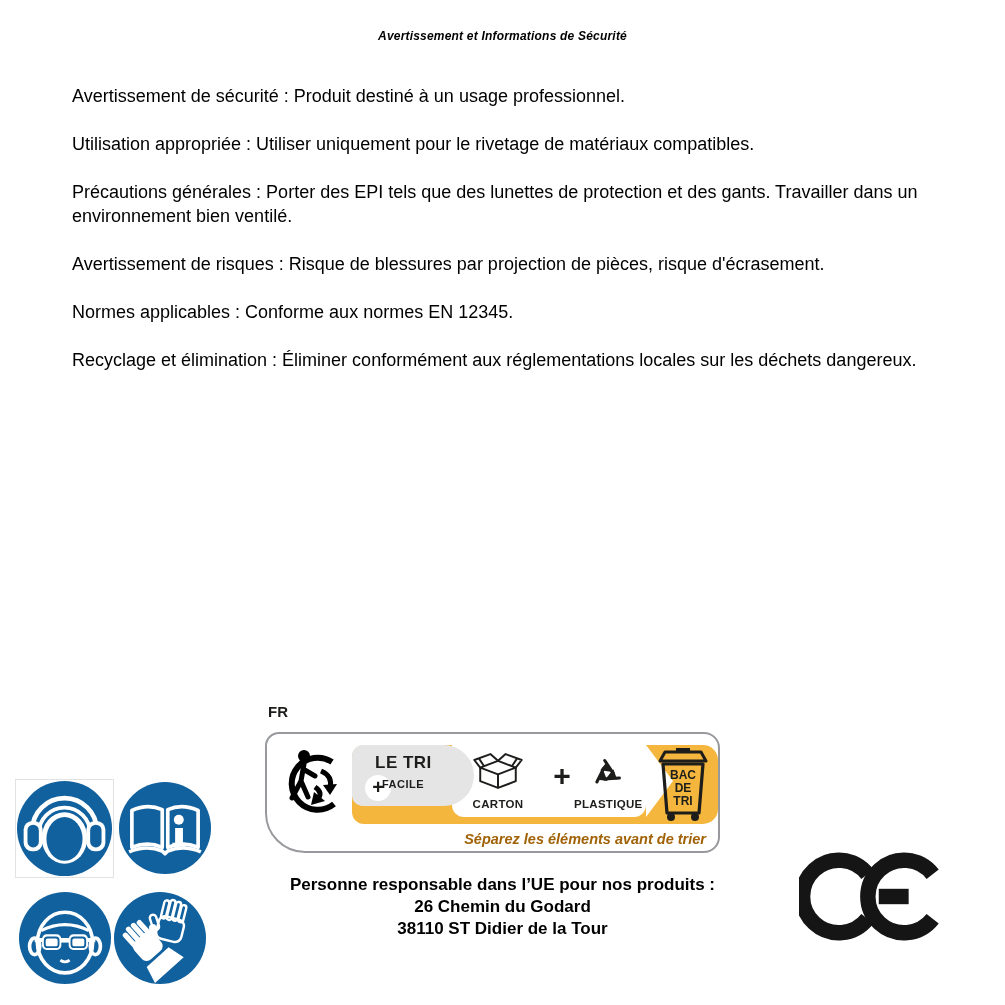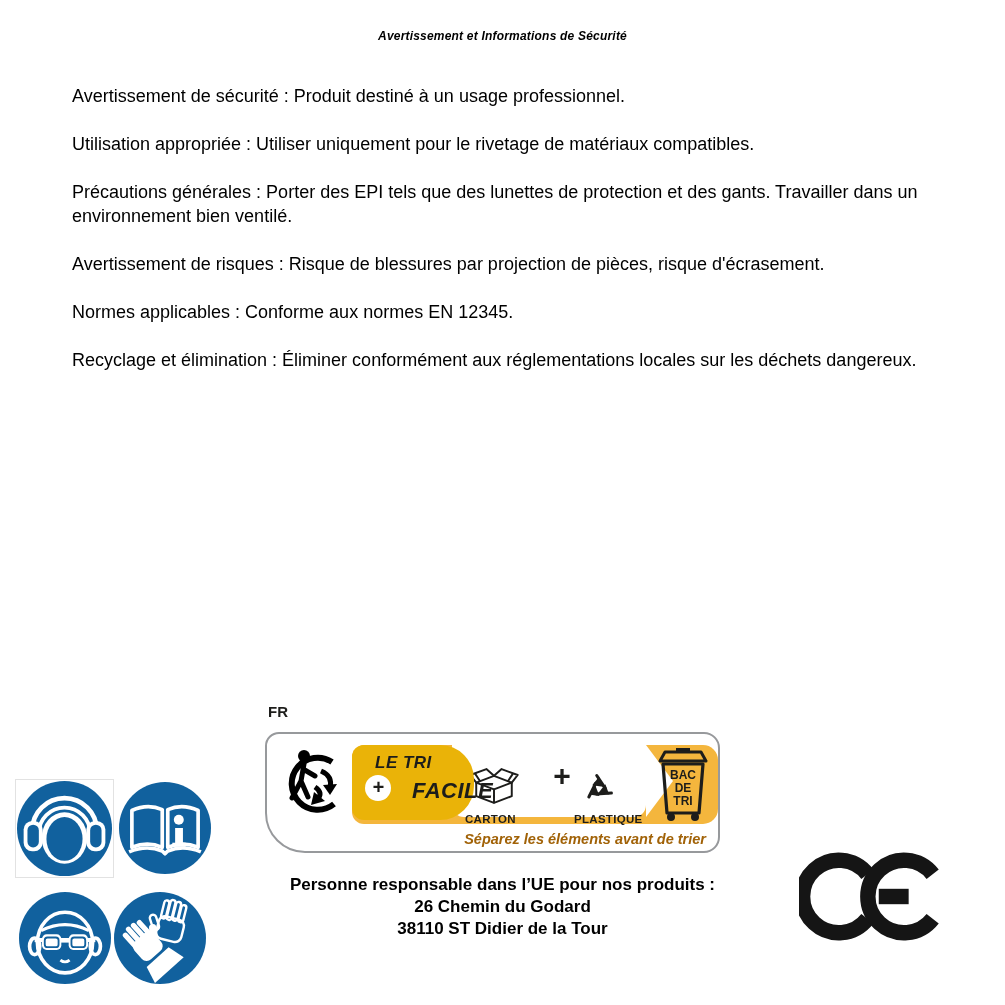--- a/index.html
+++ b/index.html
@@ -23,29 +23,29 @@
   .fr-code{position:absolute;left:268px;top:703px;font-size:15px;font-weight:700;color:#1d1d1b;}
   .eco-box{position:absolute;left:265px;top:732px;width:455px;height:121px;box-sizing:border-box;
            background:#fff;border:2px solid #97999c;border-radius:14px 16px 16px 40px;}
   .triman{position:absolute;left:12px;top:9px;width:70px;height:82px;}
   .band{position:absolute;left:85px;top:11px;width:366px;height:79px;
         background:#F4B63D;border-radius:12px 15px 15px 12px;}
   .white-inset{position:absolute;left:100px;top:0;width:194px;height:72px;background:#fff;
                border-radius:0 0 12px 12px;}
   .white-inset::after{content:"";position:absolute;left:100%;top:0;width:27px;height:100%;
                background:#fff;clip-path:polygon(0 0,100% 50%,0 100%);}
-  .tri-block{position:absolute;left:85px;top:11px;width:122px;height:75px;z-index:2;
-             background:#eab308;border-radius:12px 34px 34px 12px;font-style:italic;}
+  .tri-block{position:absolute;left:85px;top:11px;width:122px;height:61px;z-index:2;
+             background:#e5e5e5;border-radius:12px 34px 34px 12px;}
   .tri-l1{position:absolute;left:23px;top:8px;font-size:17px;font-weight:800;
           letter-spacing:.5px;color:#1d1d1b;}
   .plus-circle{position:absolute;left:13px;top:30px;width:26px;height:26px;border-radius:50%;
           background:#fff;text-align:center;line-height:25px;font-size:20px;font-weight:800;color:#1d1d1b;}
-  .tri-l2{position:absolute;left:60px;top:33px;font-size:22px;font-weight:800;
+  .tri-l2{position:absolute;left:30px;top:33px;font-size:11px;font-weight:800;
           letter-spacing:.5px;color:#1d1d1b;}
-  .mat{position:absolute;top:19px;width:66px;text-align:left;z-index:2;}
+  .mat{position:absolute;top:4px;width:66px;text-align:center;z-index:2;}
   .mat .lbl{display:block;margin-top:1px;font-size:11.5px;font-weight:700;
             letter-spacing:.3px;color:#1d1d1b;}
   .mat-1{left:13px;} .mat-2{left:122px;}
   .plus-sep{position:absolute;left:96px;top:14px;width:28px;text-align:center;z-index:2;
             font-size:30px;font-weight:800;color:#1d1d1b;}
   .bin{position:absolute;left:300px;top:2px;width:62px;height:74px;z-index:2;}
   .tagline{position:absolute;right:12px;top:97px;font-size:14.5px;font-style:italic;
            font-weight:700;color:#a16207;}
 
   

